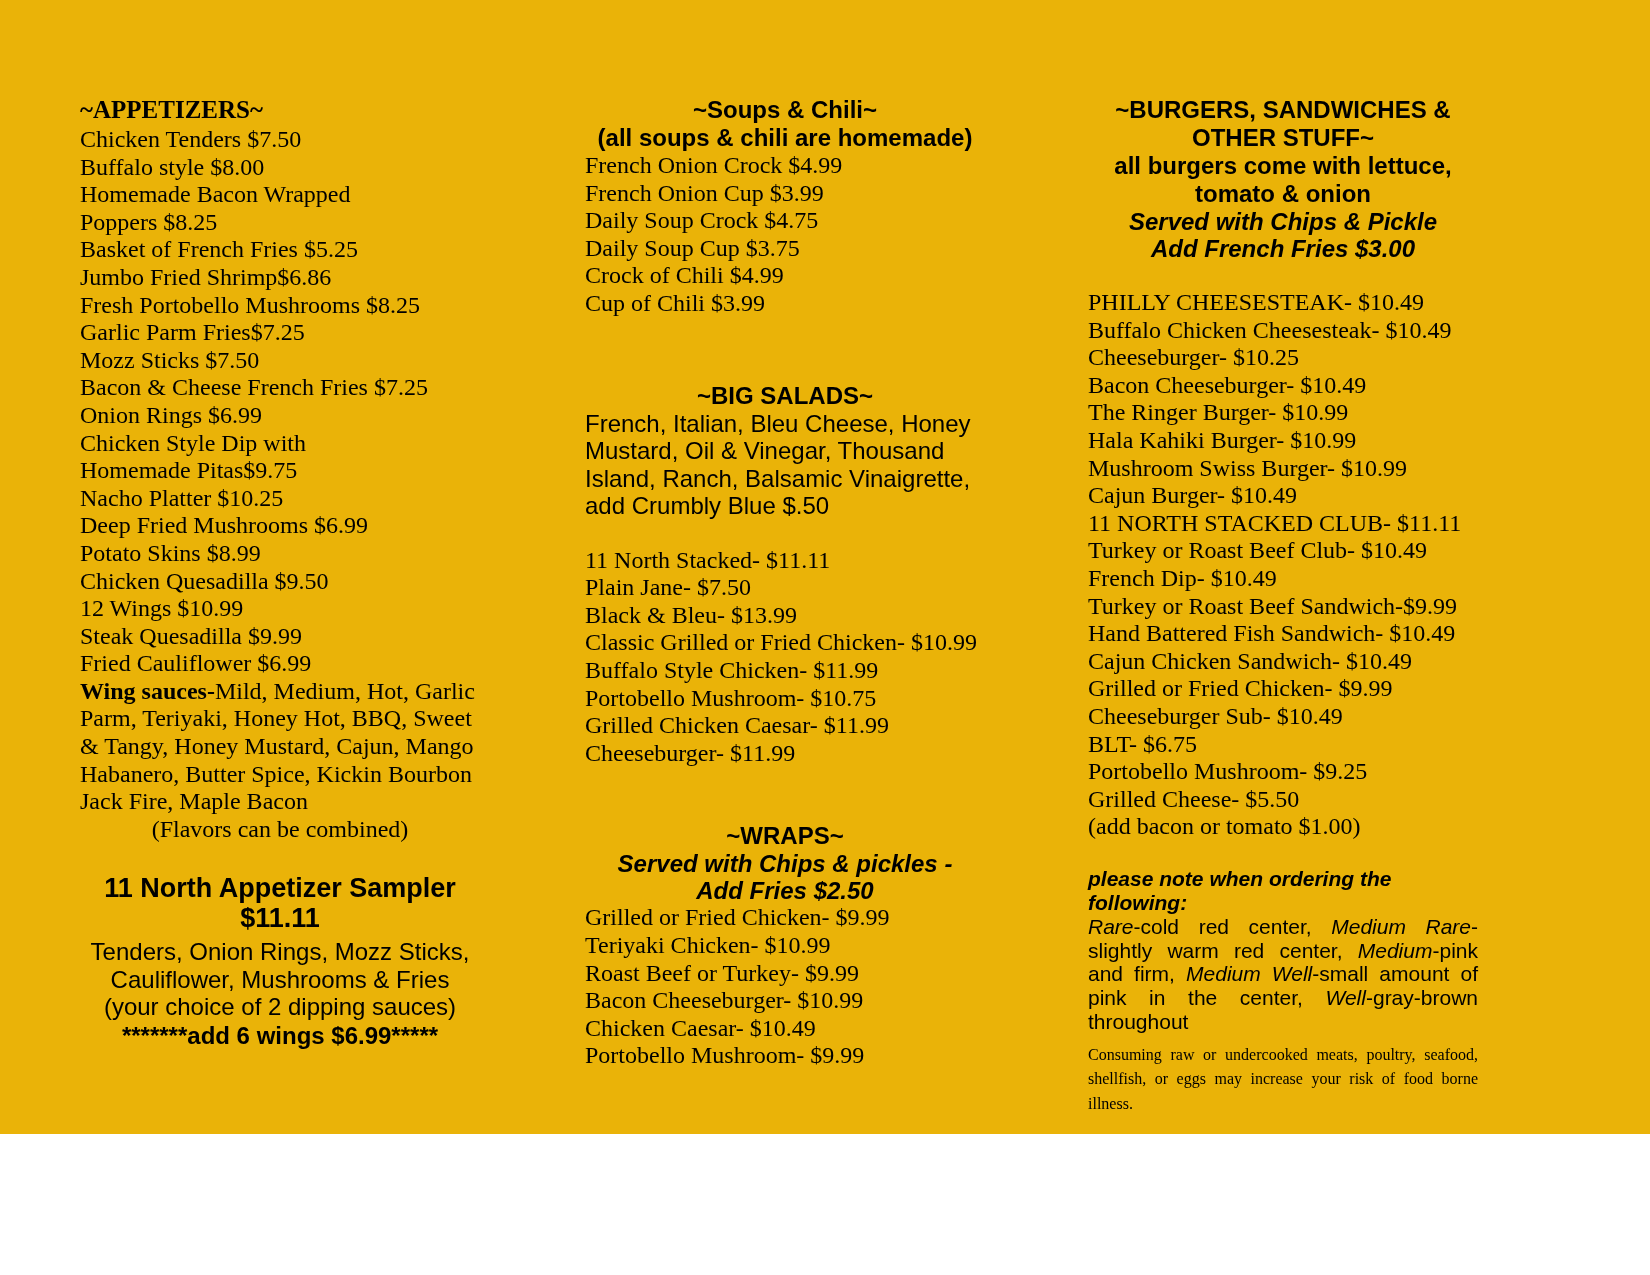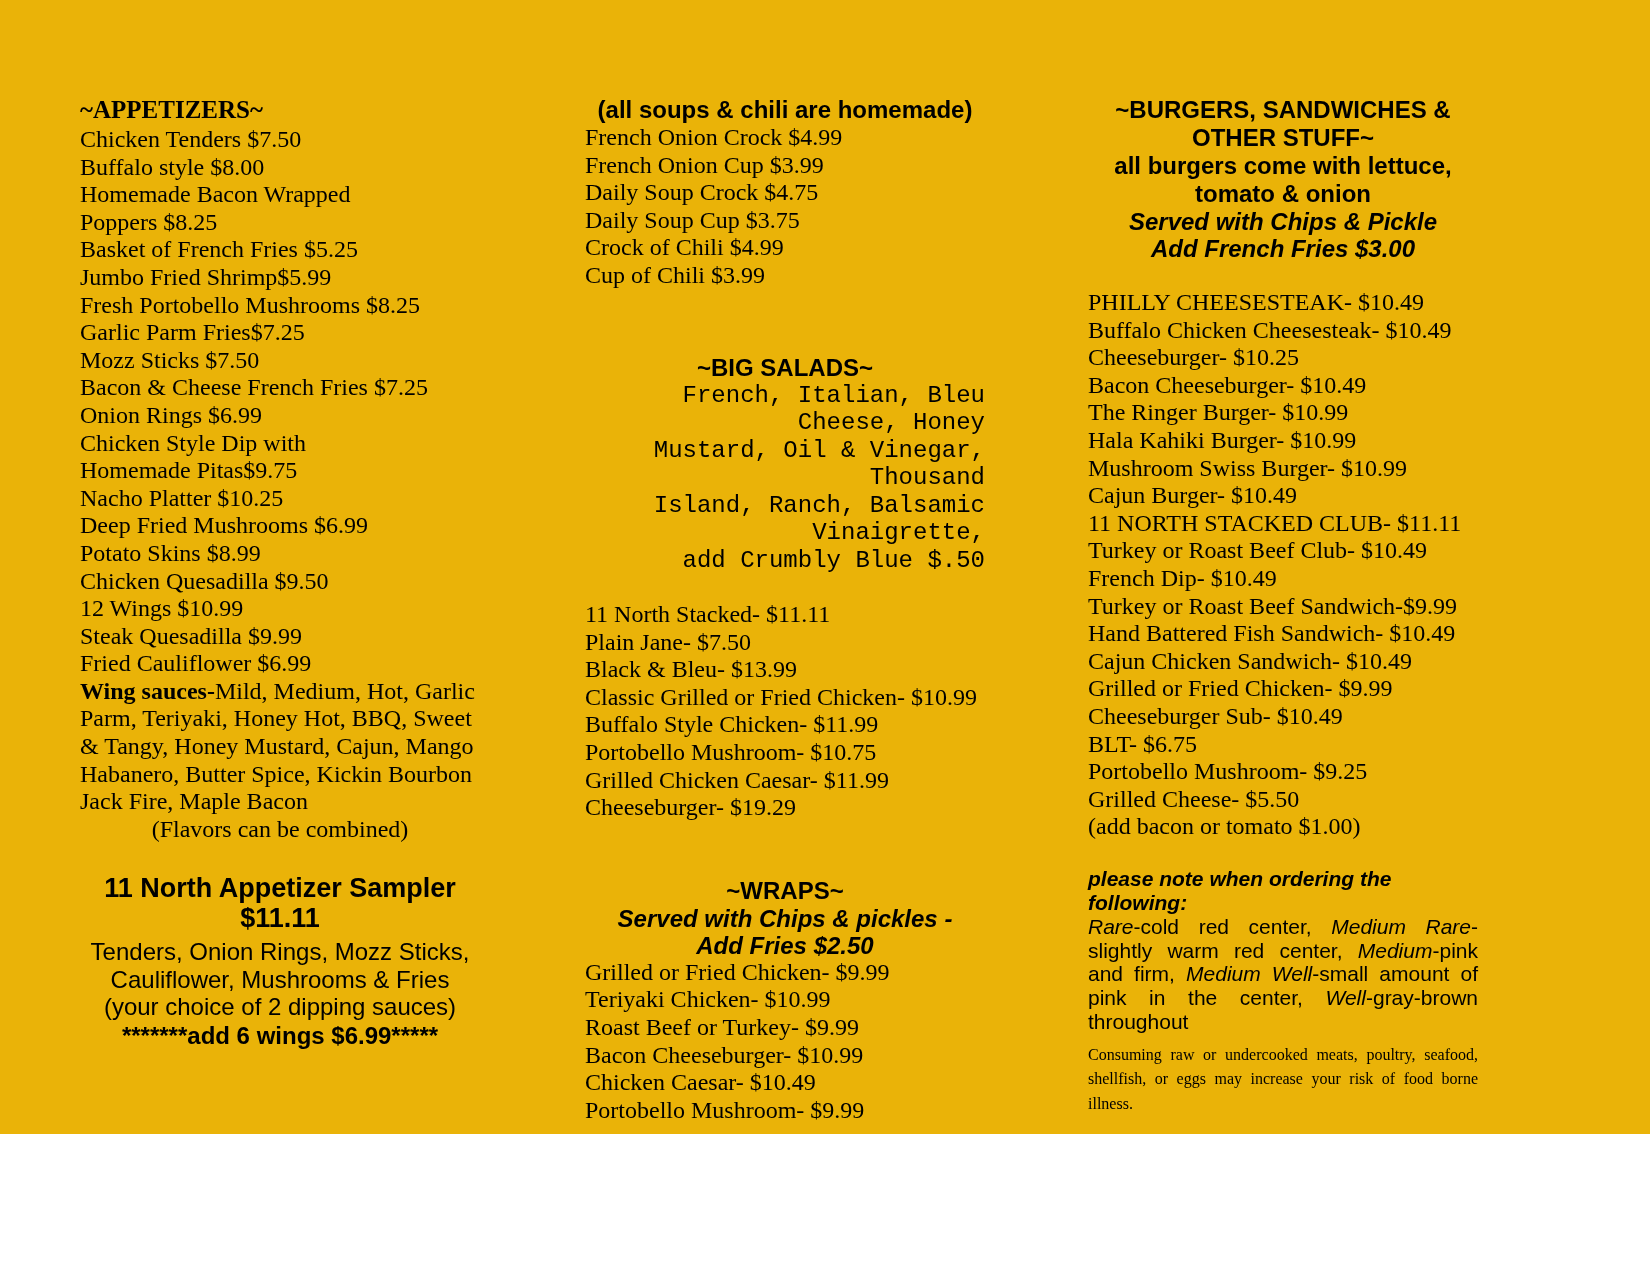--- a/index.html
+++ b/index.html
@@ -45,24 +45,24 @@
 
   
   .sans-head {
     font-family: "Liberation Sans", sans-serif;
     font-weight: 700;
     font-size: 24px;
     line-height: 28px;
     text-align: center;
   }
   .sans-center-line {
-    font-family: Liberation Mono, monospace;
+    font-family: Liberation Sans, sans-serif;
     font-size: 24px;
     line-height: 27.5px;
-    text-align: right;
+    text-align: left;
   }
   .sans-bi {
     font-family: "Liberation Sans", sans-serif;
     font-weight: 700;
     font-style: italic;
     font-size: 24px;
     line-height: 27px;
     text-align: center;
   }
 
@@ -133,21 +133,21 @@
         <div class="serif-line">Chicken Tenders $7.50</div>
 
         <div class="serif-line">Buffalo style $8.00</div>
 
         <div class="serif-line">Homemade Bacon Wrapped</div>
 
         <div class="serif-line">Poppers $8.25</div>
 
         <div class="serif-line">Basket of French Fries $5.25</div>
 
-        <div class="serif-line">Jumbo Fried Shrimp$5.99</div>
+        <div class="serif-line">Jumbo Fried Shrimp$6.86</div>
 
         <div class="serif-line">Fresh Portobello Mushrooms $8.25</div>
 
         <div class="serif-line">Garlic Parm Fries$7.25</div>
 
         <div class="serif-line">Mozz Sticks $7.50</div>
 
         <div class="serif-line">Bacon &amp; Cheese French Fries $7.25</div>
 
         <div class="serif-line">Onion Rings $6.99</div>
@@ -198,20 +198,21 @@
           <div class="sampler-line">Cauliflower, Mushrooms &amp; Fries</div>
 
           <div class="sampler-line">(your choice of 2 dipping sauces)</div>
         </div>
       <div class="sampler-wings">*******add 6 wings $6.99*****</div>
     </div>
   </section>
 
   <section class="col col-mid">
     <div>
+      <div class="sans-head">~Soups &amp; Chili~</div>
       <div class="sans-head">(all soups &amp; chili are homemade)</div>
       <div>
 
           <div class="serif-line">French Onion Crock $4.99</div>
 
           <div class="serif-line">French Onion Cup $3.99</div>
 
           <div class="serif-line">Daily Soup Crock $4.75</div>
 
           <div class="serif-line">Daily Soup Cup $3.75</div>
@@ -243,21 +244,21 @@
           <div class="serif-line">Black &amp; Bleu- $13.99</div>
 
           <div class="serif-line">Classic Grilled or Fried Chicken- $10.99</div>
 
           <div class="serif-line">Buffalo Style Chicken- $11.99</div>
 
           <div class="serif-line">Portobello Mushroom- $10.75</div>
 
           <div class="serif-line">Grilled Chicken Caesar- $11.99</div>
 
-          <div class="serif-line">Cheeseburger- $19.29</div>
+          <div class="serif-line">Cheeseburger- $11.99</div>
         </div>
     </div>
 
     <div class="gap-wraps">
       <div class="sans-head">~WRAPS~</div>
       <div>
 
           <div class="sans-bi">Served with Chips &amp; pickles -</div>
 
           <div class="sans-bi">Add Fries $2.50</div>

